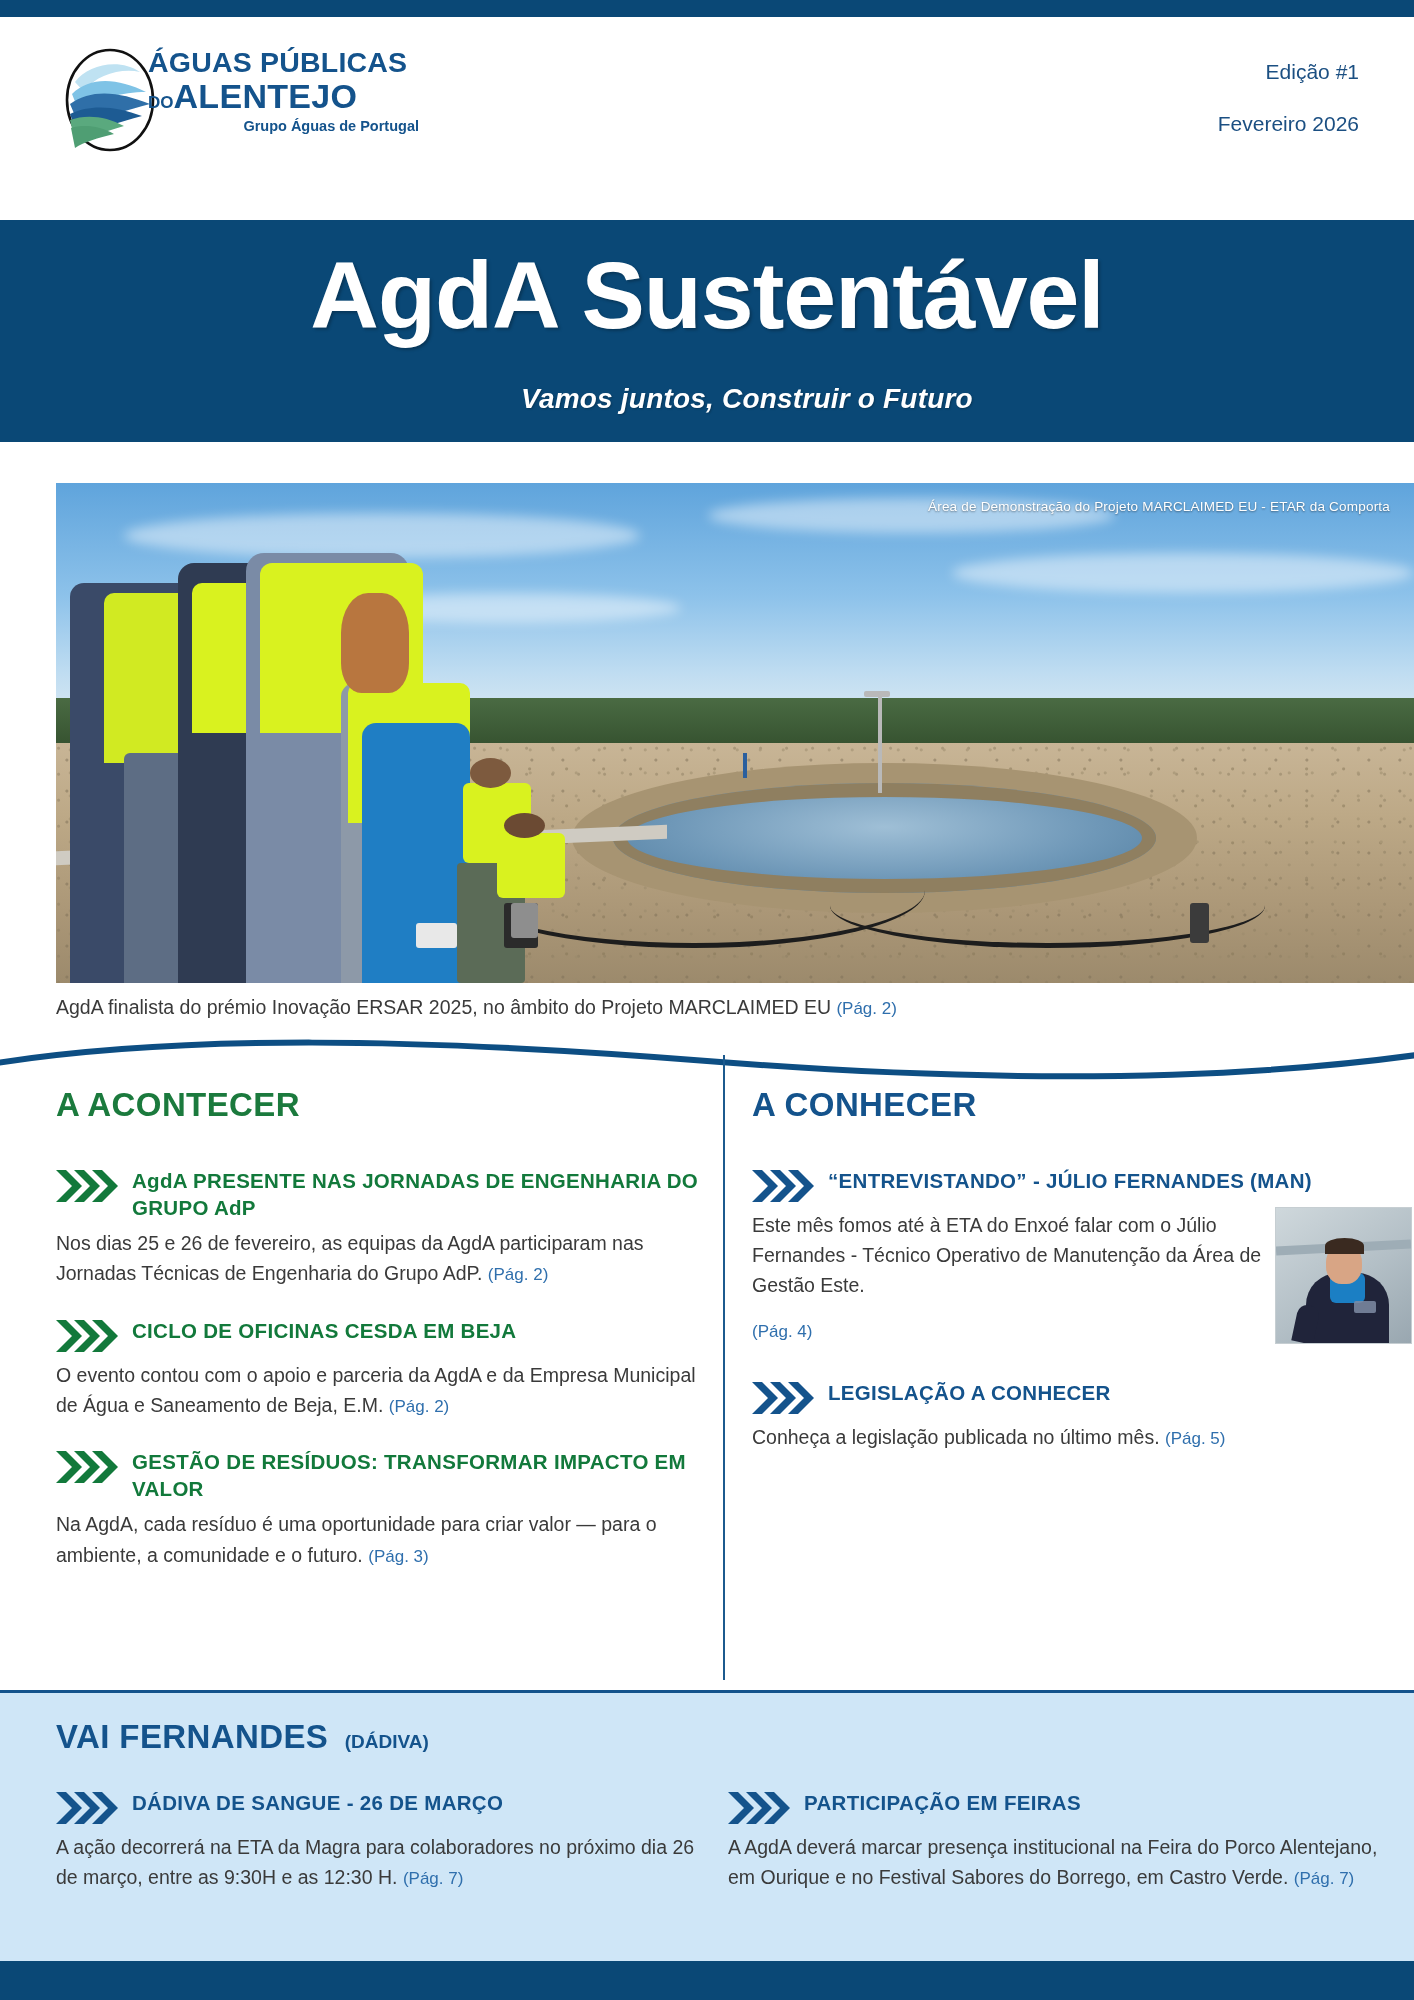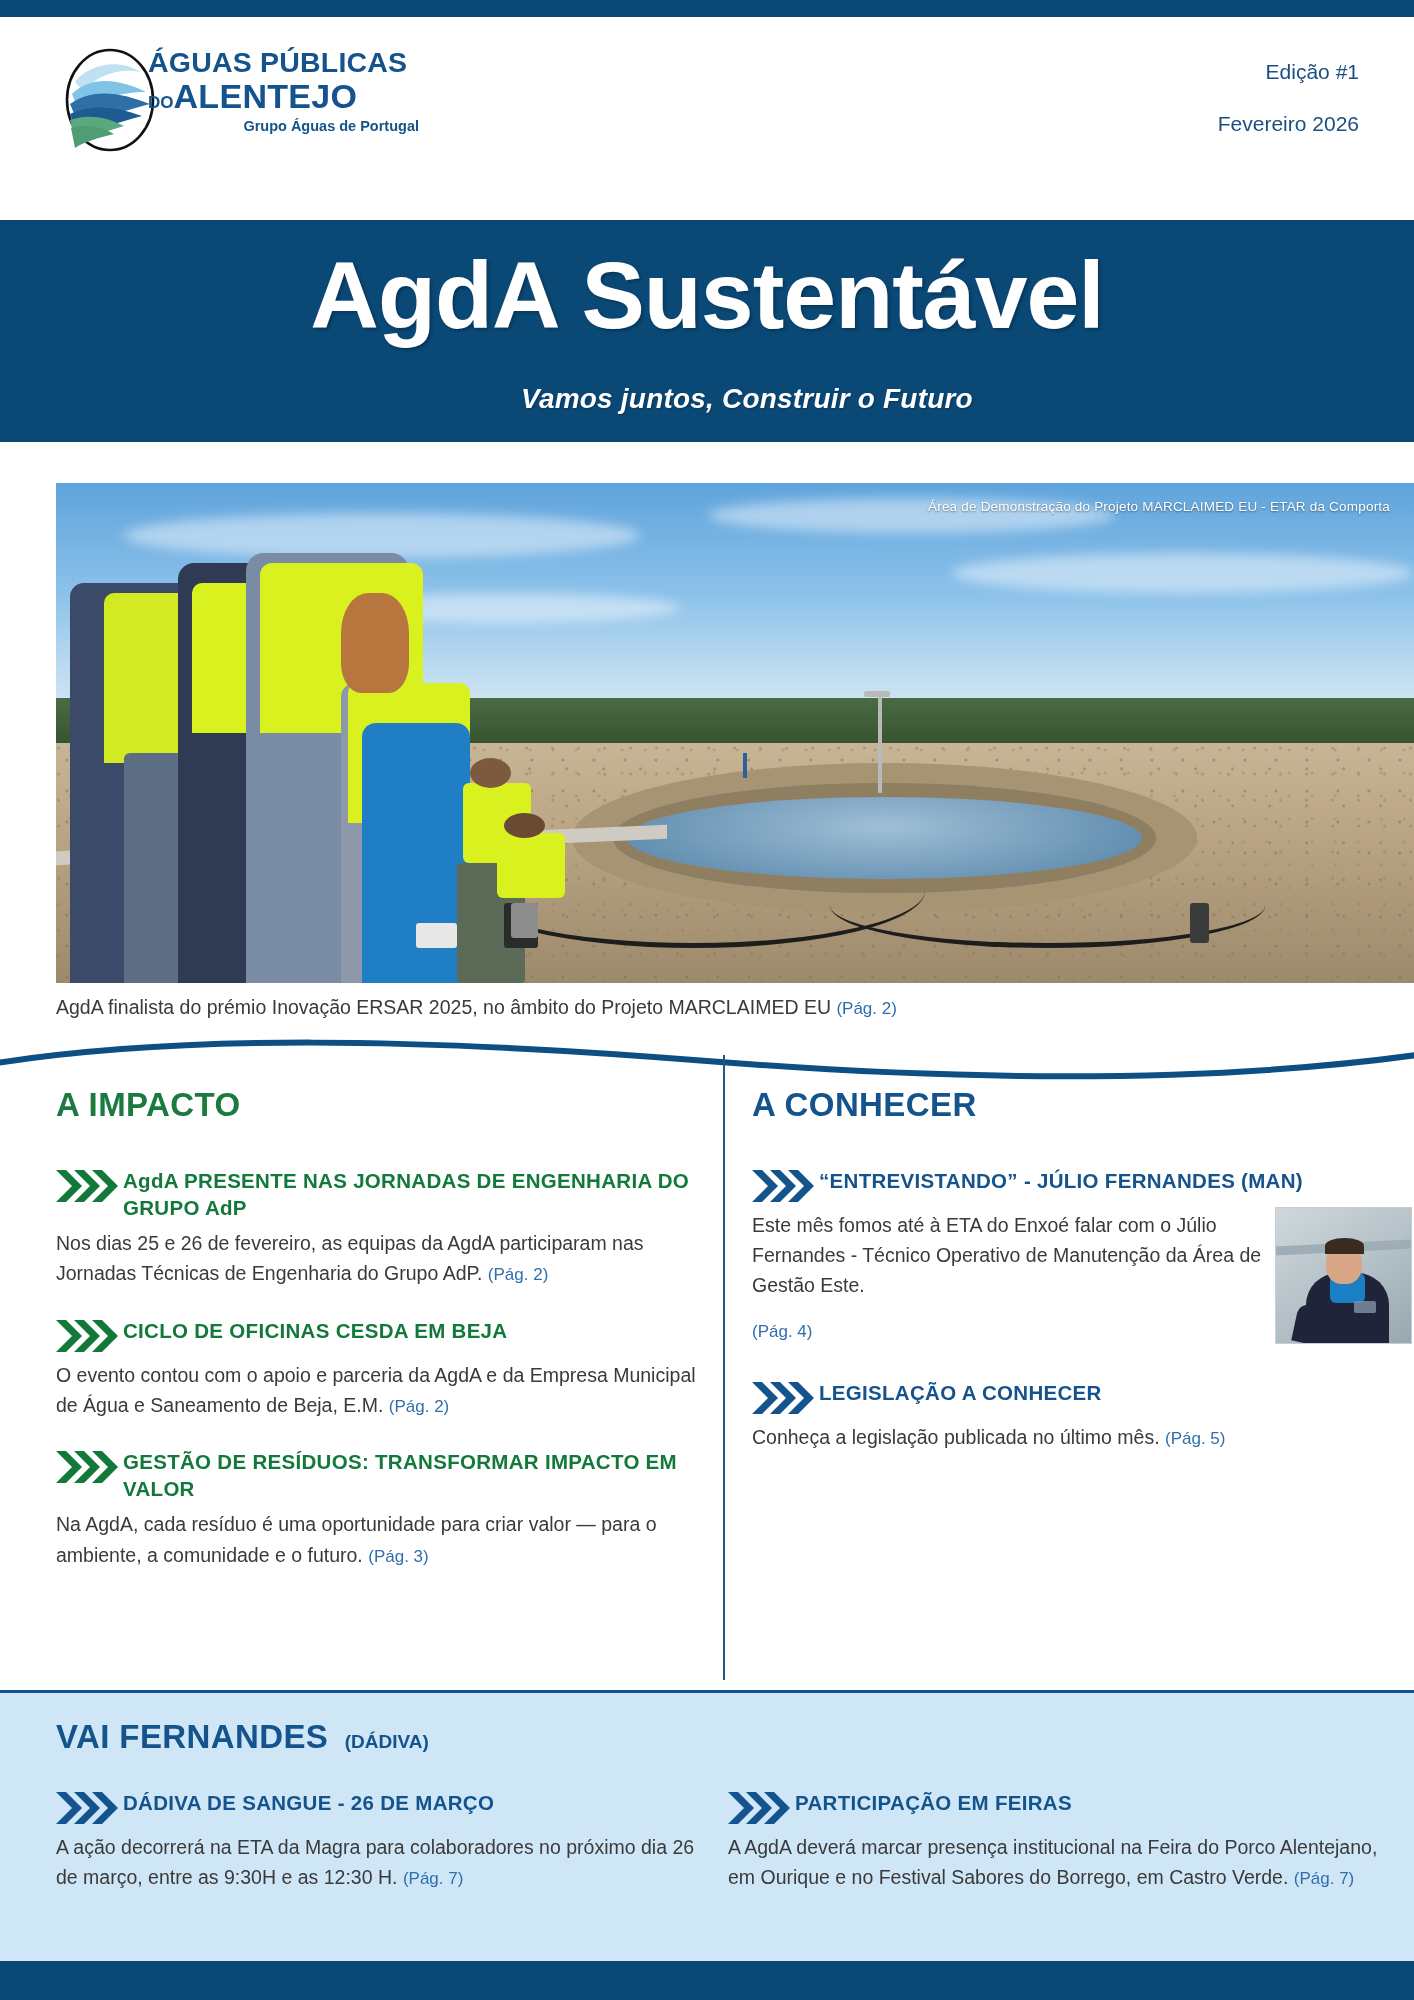--- a/index.html
+++ b/index.html
@@ -90,21 +90,21 @@
   .col{position:absolute;top:0;}
   .col-left{left:56px;width:650px;}
   .col-right{left:752px;width:660px;}
 
   .sec-title{font-size:33px;font-weight:700;letter-spacing:.4px;line-height:1;
      font-family:"Liberation Sans",sans-serif;margin:0 0 46px 0;}
   .sec-title.green{color:#1b7a3d;}
   .sec-title.blue{color:#14538c;}
 
   .item{position:relative;margin-bottom:28px;}
-  .item-head{display:flex;align-items:flex-start;gap:3px;}
+  .item-head{display:flex;align-items:flex-start;gap:12px;}
   .chev{flex:0 0 auto;width:64px;height:34px;margin-top:2px;}
   .item-title{font-size:20.5px;font-weight:700;line-height:1.32;letter-spacing:.3px;
      font-family:"Liberation Sans",sans-serif;}
   .green-t{color:#12793b;}
   .blue-t{color:#14538c;}
   .item-body{font-size:19.5px;color:#3a3a3a;line-height:1.55;margin-top:7px;
      font-family:"Liberation Sans",sans-serif;}
 
   .interview{display:flex;gap:8px;align-items:flex-start;}
   .interview-text{flex:1 1 auto;}
@@ -246,21 +246,21 @@
     <svg width="1414" height="80" viewBox="0 0 1414 80" preserveAspectRatio="none" aria-hidden="true">
       <path d="M-10 44 C 180 14, 420 18, 707 41 C 1000 64, 1240 60, 1424 34" fill="none" stroke="#0d4e83" stroke-width="6"></path>
     </svg>
   </div>
 
   <div class="col-divider"></div>
 
   <div class="cols">
 
     <div class="col col-left">
-      <div class="sec-title green">A IMPACTO</div>
+      <div class="sec-title green">A ACONTECER</div>
 
       <div class="item">
         <div class="item-head">
           <span class="chev">
             <svg viewBox="0 0 64 34" width="64" height="34" aria-hidden="true">
               <path d="M0 1 L16 17 L0 33 L10 33 L26 17 L10 1 Z" fill="#12793b"></path>
               <path d="M18 1 L34 17 L18 33 L28 33 L44 17 L28 1 Z" fill="#12793b"></path>
               <path d="M36 1 L52 17 L36 33 L46 33 L62 17 L46 1 Z" fill="#12793b"></path>
             </svg>
           </span>

